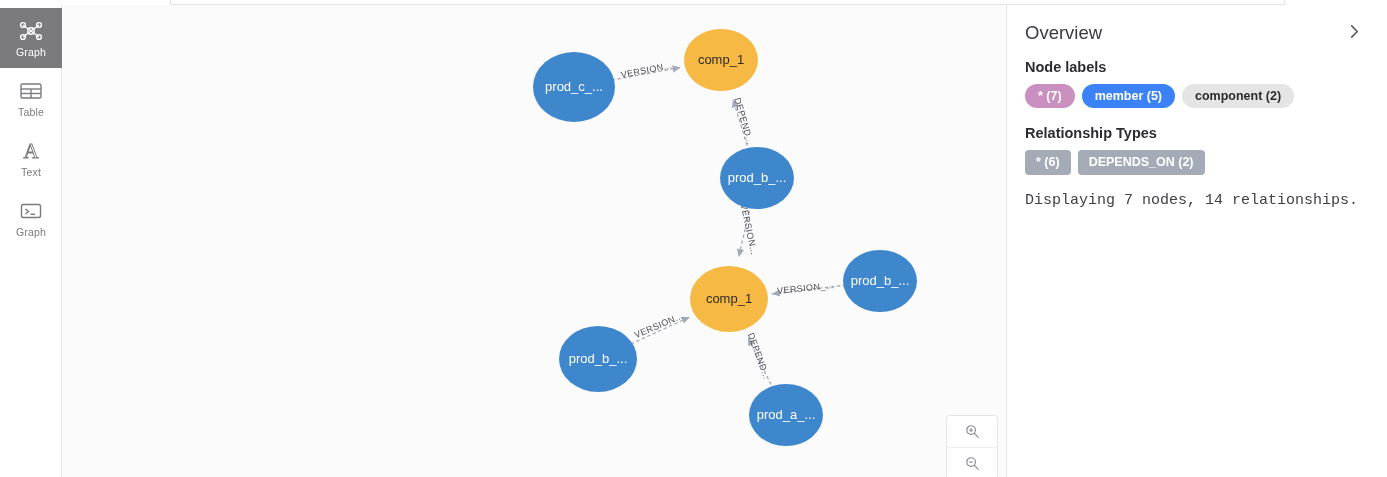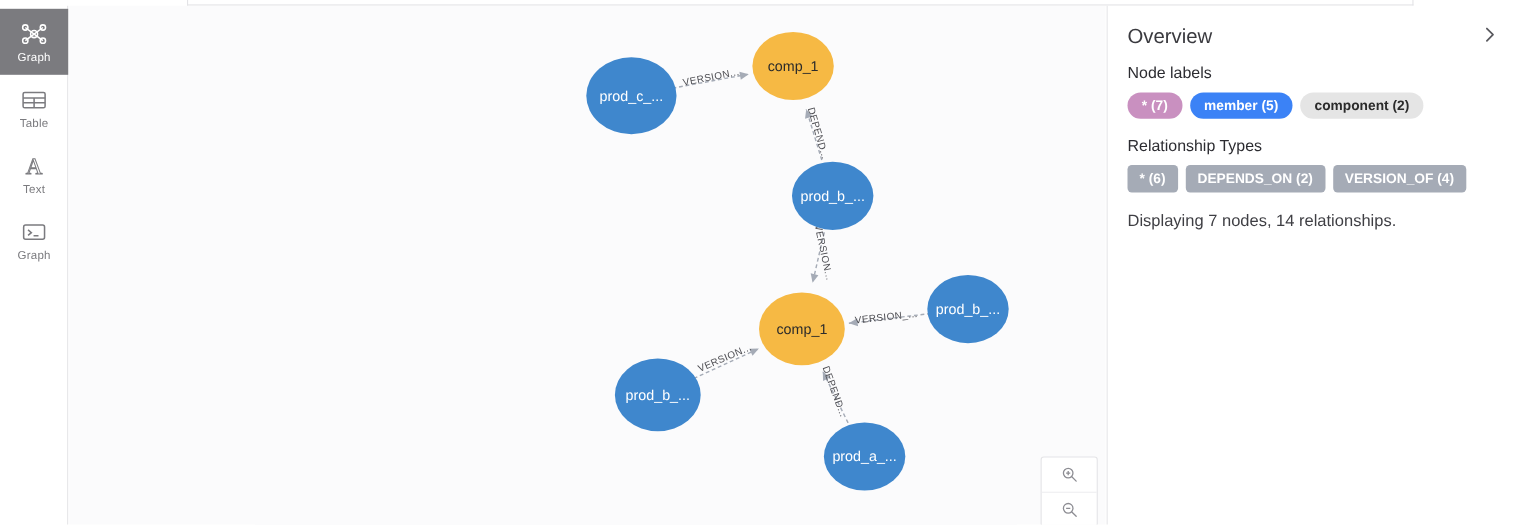--- a/index.html
+++ b/index.html
@@ -117,35 +117,35 @@
   #panel-header {
     display: flex; align-items: center; justify-content: space-between;
     margin-bottom: 14px;
   }
   #panel-title { font-size: 18.5px; color: #3a3a3f; font-weight: 400; }
   #collapse-btn {
     cursor: pointer; color: #58585d;
     font-size: 17px; line-height: 1; padding: 2px 6px;
   }
   .sec-title {
-    font-size: 14.5px; font-weight: normal; color: #2c2c31;
+    font-size: 14.5px; font-weight: bold; color: #2c2c31;
     margin-bottom: 9px;
   }
   .pill-row { display: flex; flex-wrap: wrap; gap: 7px; margin-bottom: 17px; }
   .pill {
     font-size: 12.5px; font-weight: bold;
     padding: 5px 13px; border-radius: 999px;
     white-space: nowrap; cursor: pointer; line-height: 1.15;
   }
   .pill.rel {
     border-radius: 4px; padding: 5px 11px;
     background: #a5abb6; color: #ffffff;
   }
   #summary {
-    font-size: 15px; color: #3f3f44; margin-top: 4px;
+    font-size: 15px; color: #3f3f44; margin-top: 4px; font-family: Liberation Mono, monospace;
   }
 </style>
 </head>
 <body>
 
 <div id="app">
 
   <div id="top-strip">
     <div class="rule"></div>
     <div class="rule-l"></div>
@@ -302,19 +302,18 @@
     <div class="pill-row" id="node-label-pills">
         <div class="pill" style="background: rgb(201, 144, 192); color: rgb(255, 255, 255);">* (7)</div>
         <div class="pill" style="background: #3b82f6; color: rgb(255, 255, 255);">member (5)</div>
         <div class="pill" style="background: #e5e5e5; color: rgb(43, 43, 43);">component (2)</div>
       </div>
 
     <div class="sec-title">Relationship Types</div>
     <div class="pill-row" id="rel-type-pills">
         <div class="pill rel">* (6)</div>
         <div class="pill rel">DEPENDS_ON (2)</div>
-        <div class="pill rel">VERSION_OF (4)</div>
       </div>
 
     <div id="summary">Displaying 7 nodes, 14 relationships.</div>
   </div>
 
 </div>
 
 </body></html>

